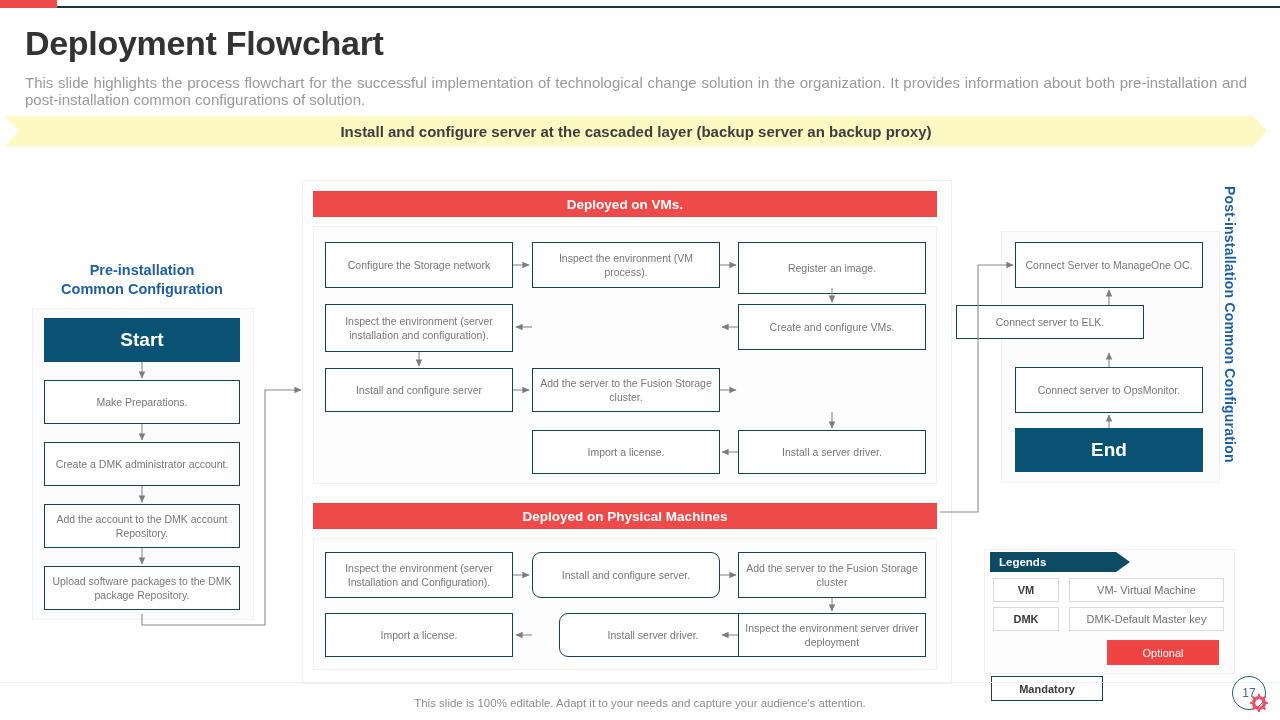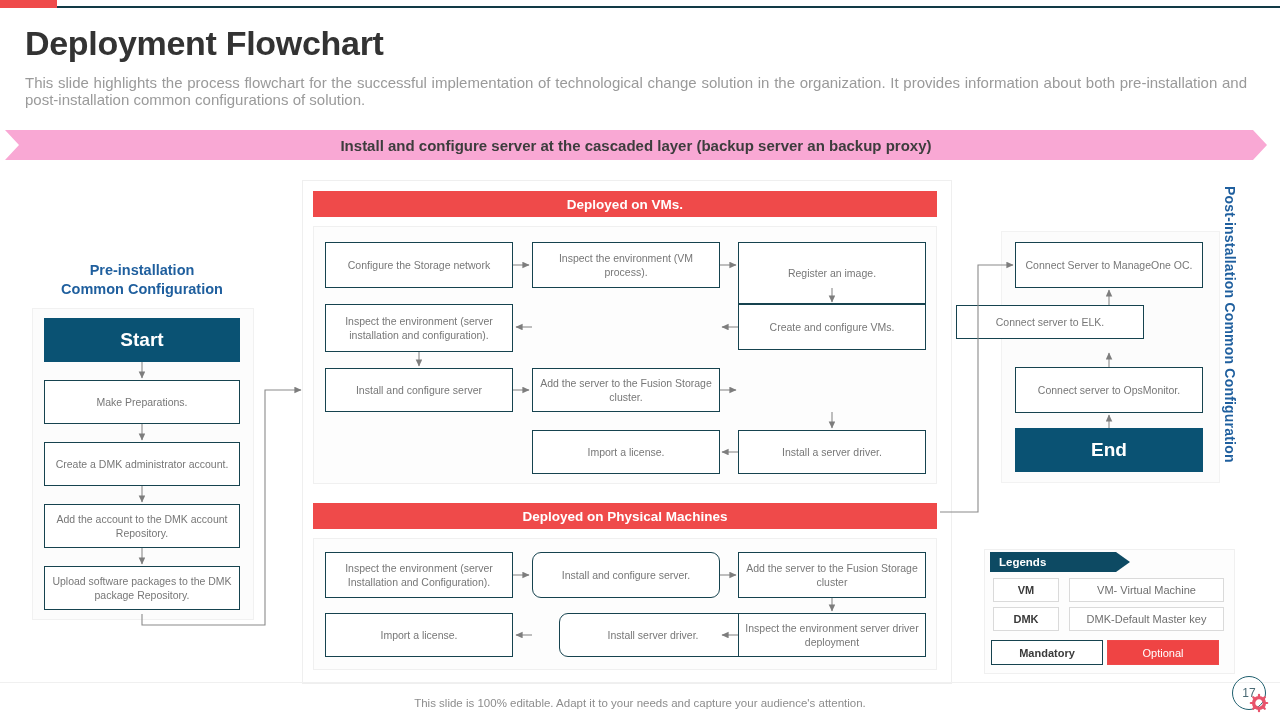--- a/index.html
+++ b/index.html
@@ -24,22 +24,22 @@
     letter-spacing:-0.3px;
   }
   .page-sub{
     position:absolute;left:25px;top:74px;width:1222px;
     font-size:15px;line-height:17px;color:#9a9a9a;
     text-align:justify;
   }
 
   
   .banner{
-    position:absolute;left:5px;top:130px;width:1262px;height:30px;
-    background:#f9a8d4;
+    position:absolute;left:5px;top:116px;width:1262px;height:30px;
+    background:#fef9c3;
     clip-path:polygon(0 0, 1248px 0, 1262px 15px, 1248px 30px, 0 30px, 14px 15px);
     display:flex;align-items:center;justify-content:center;
   }
   .banner-text{font-size:15px;font-weight:bold;color:#3d3d3d;}
 
   
   .left-head{
     position:absolute;left:32px;top:261px;width:220px;
     text-align:center;font-size:14.5px;font-weight:bold;color:#1f5f9e;line-height:19px;
   }
@@ -97,21 +97,21 @@
     clip-path:polygon(0 0, 126px 0, 140px 10px, 126px 20px, 0 20px);
     display:flex;align-items:center;padding-left:9px;box-sizing:border-box;
     font-size:11.5px;font-weight:bold;
   }
   .lg{
     position:absolute;box-sizing:border-box;border:1px solid #dadada;background:#ffffff;
     display:flex;align-items:center;justify-content:center;
     font-size:11px;color:#6f6f6f;
   }
   .lg.key{font-weight:bold;color:#3a3a3a;}
-  .lg.mandatory{border:1px solid #16434f;font-weight:bold;color:#3a3a3a;}
+  .lg.mandatory{border:1px solid #16434f;font-weight:bold;color:#3a3a3a;margin-top:36px;}
   .lg.optional{background:#ef4444;border-color:#ef4a4a;color:#ffffff;font-weight:normal;}
 
   
   .footer-rule{position:absolute;left:0;top:682px;width:1280px;height:1px;background:#f0f0f0;}
   .footer-note{
     position:absolute;left:0;top:697px;width:1280px;text-align:center;
     font-size:11.5px;color:#8d8d8d;
   }
   .pagebadge{position:absolute;left:1232px;top:676px;width:40px;height:40px;}
   .pagebadge .num{
@@ -148,21 +148,21 @@
   <div class="box" style="left:44px;top:504px;width:196px;height:44px;">Add the account to the DMK account Repository.</div>
   <div class="box" style="left:44px;top:566px;width:196px;height:44px;">Upload software packages to the DMK package Repository.</div>
 
   <div class="center-panel"></div>
 
   <div class="sec-head" style="left:313px;top:191px;width:624px;">Deployed on VMs.</div>
   <div class="sec-body" style="left:313px;top:226px;width:624px;height:258px;"></div>
 
   <div class="box" style="left:325px;top:242px;width:188px;height:46px;">Configure the Storage network</div>
   <div class="box" style="left:532px;top:242px;width:188px;height:46px;">Inspect the environment (VM process).</div>
-  <div class="box" style="left:738px;top:242px;width:188px;height:62px;">Register an image.</div>
+  <div class="box" style="left:738px;top:242px;width:188px;height:52px;">Register an image.</div>
 
   <div class="box" style="left:325px;top:304px;width:188px;height:48px;">Inspect the environment (server installation and configuration).</div>
   <div class="box" style="left:738px;top:304px;width:188px;height:46px;">Create and configure VMs.</div>
 
   <div class="box" style="left:325px;top:368px;width:188px;height:44px;">Install and  configure server</div>
   <div class="box" style="left:532px;top:368px;width:188px;height:44px;">Add the server to the Fusion Storage cluster.</div>
 
   <div class="box" style="left:532px;top:430px;width:188px;height:44px;">Import a license.</div>
   <div class="box" style="left:738px;top:430px;width:188px;height:44px;">Install a server driver.</div>
 

